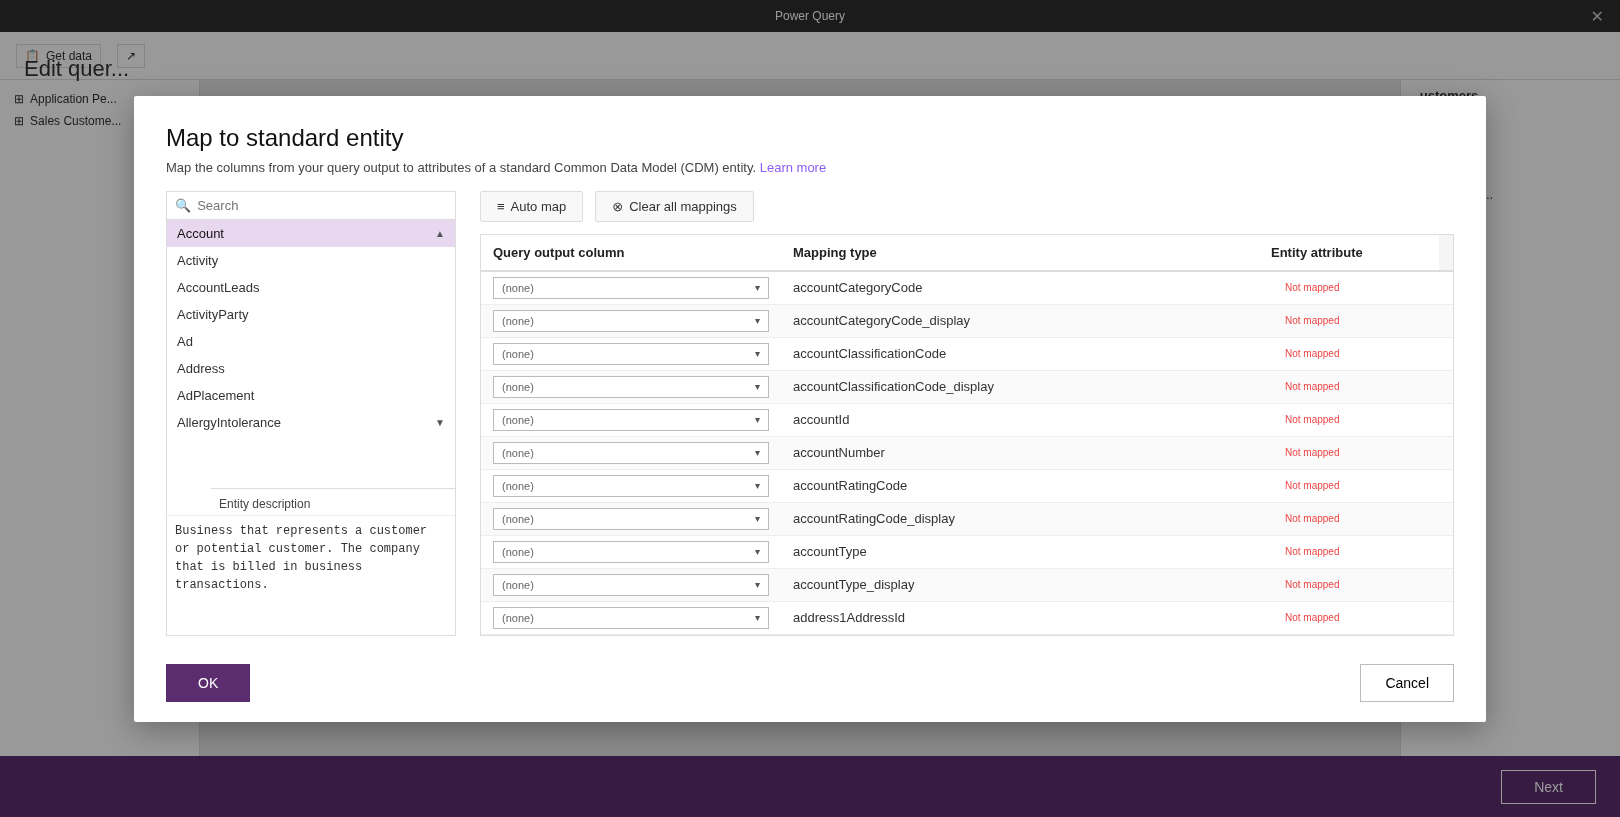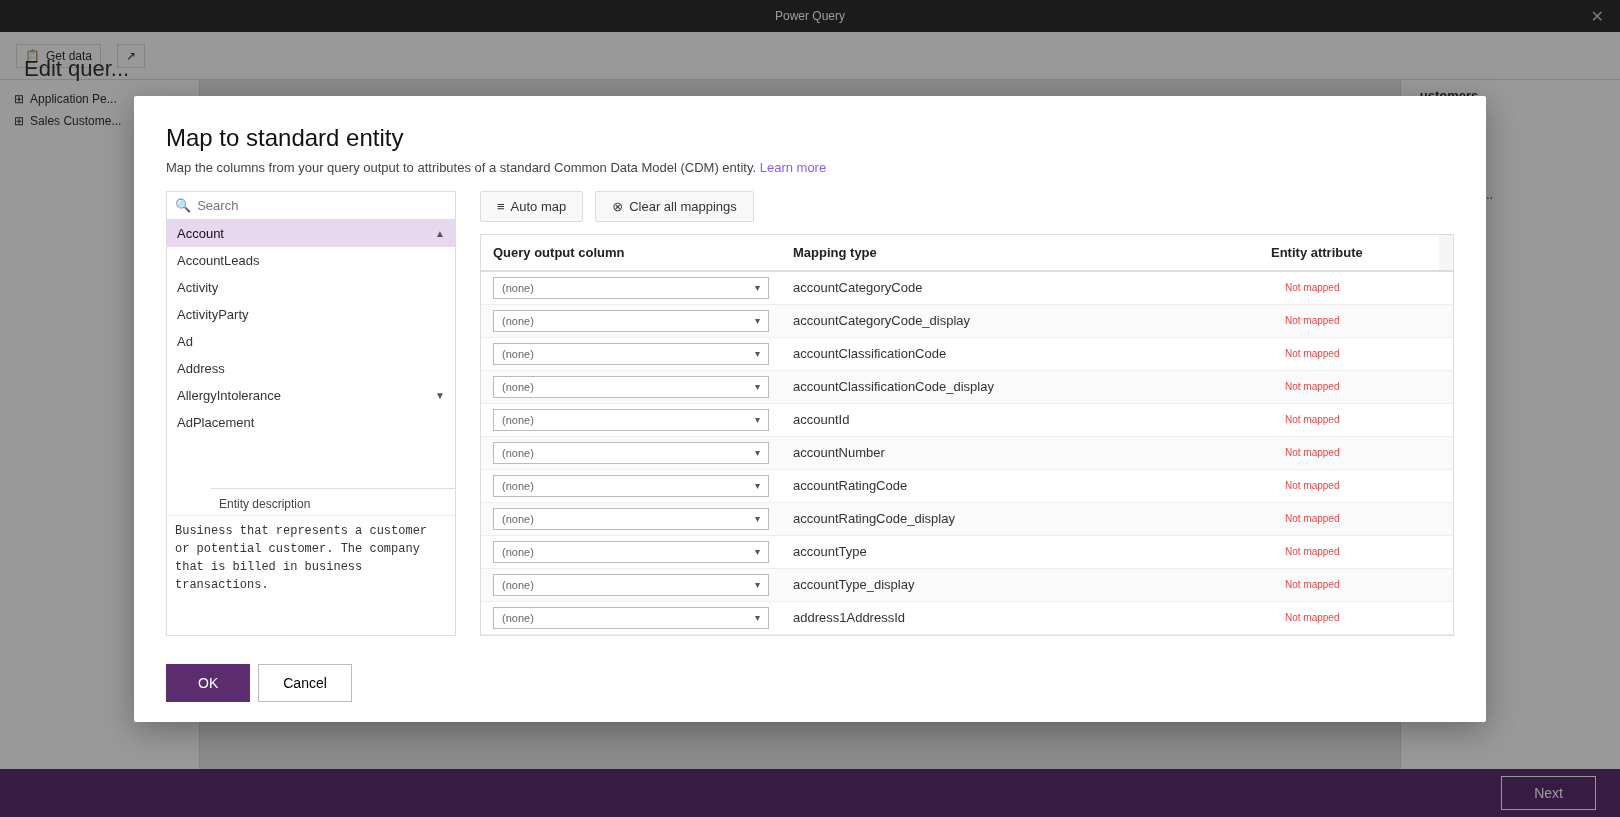--- a/index.html
+++ b/index.html
@@ -97,21 +97,21 @@
       font-size: 13px;
       margin-bottom: 8px;
       color: #333;
     }
     .pq-step-item {
       font-size: 12px;
       padding: 3px 0;
       color: #333;
     }
     .pq-bottombar {
-      height: 48px;
+      height: 61px;
       background: #5c2d6e;
       display: flex;
       align-items: center;
       justify-content: flex-end;
       padding: 0 24px;
       flex-shrink: 0;
     }
     .next-btn {
       background: #5c2d6e;
       color: #fff;
@@ -320,22 +320,22 @@
       margin-left: 8px;
     }
     .mapping-not-mapped {
       font-size: 10px;
       color: #ef4444;
     }
 
     
     .dialog-footer {
       display: flex;
-      justify-content: flex-start;
-      gap: 8px;
+      justify-content: space-between;
+      gap: 18px;
       padding: 12px 32px 20px;
       flex-shrink: 0;
     }
     .btn-ok {
       background: #5c2d6e;
       color: #fff;
       border: none;
       padding: 10px 32px;
       font-size: 14px;
       cursor: pointer;
@@ -444,40 +444,40 @@
           <span class="entity-search-icon">🔍</span>
           <input class="entity-search-input" type="text" placeholder="Search" style="">
         </div>
 
         <div class="entity-list">
           <div class="entity-list-item selected">
             <span>Account</span>
             <span style="font-size:10px;color:#555;">▲</span>
           </div>
           <div class="entity-list-item">
+            <span>Activity</span>
+          </div>
+          <div class="entity-list-item">
             <span>AccountLeads</span>
-          </div>
-          <div class="entity-list-item">
-            <span>Activity</span>
           </div>
           <div class="entity-list-item">
             <span>ActivityParty</span>
           </div>
           <div class="entity-list-item">
             <span>Ad</span>
           </div>
           <div class="entity-list-item">
             <span>Address</span>
+          </div>
+          <div class="entity-list-item">
+            <span>AdPlacement</span>
           </div>
           <div class="entity-list-item">
             <span>AllergyIntolerance</span>
             <span style="font-size:10px;color:#555;">▼</span>
-          </div>
-          <div class="entity-list-item">
-            <span>AdPlacement</span>
           </div>
         </div>
 
         <div class="entity-desc-label">Entity description</div>
         <div class="entity-desc-box">Business that represents a customer or potential customer. The company that is billed in business transactions.</div>
       </div>
 
       <div class="mapping-area">
 
         <div class="mapping-toolbar">

